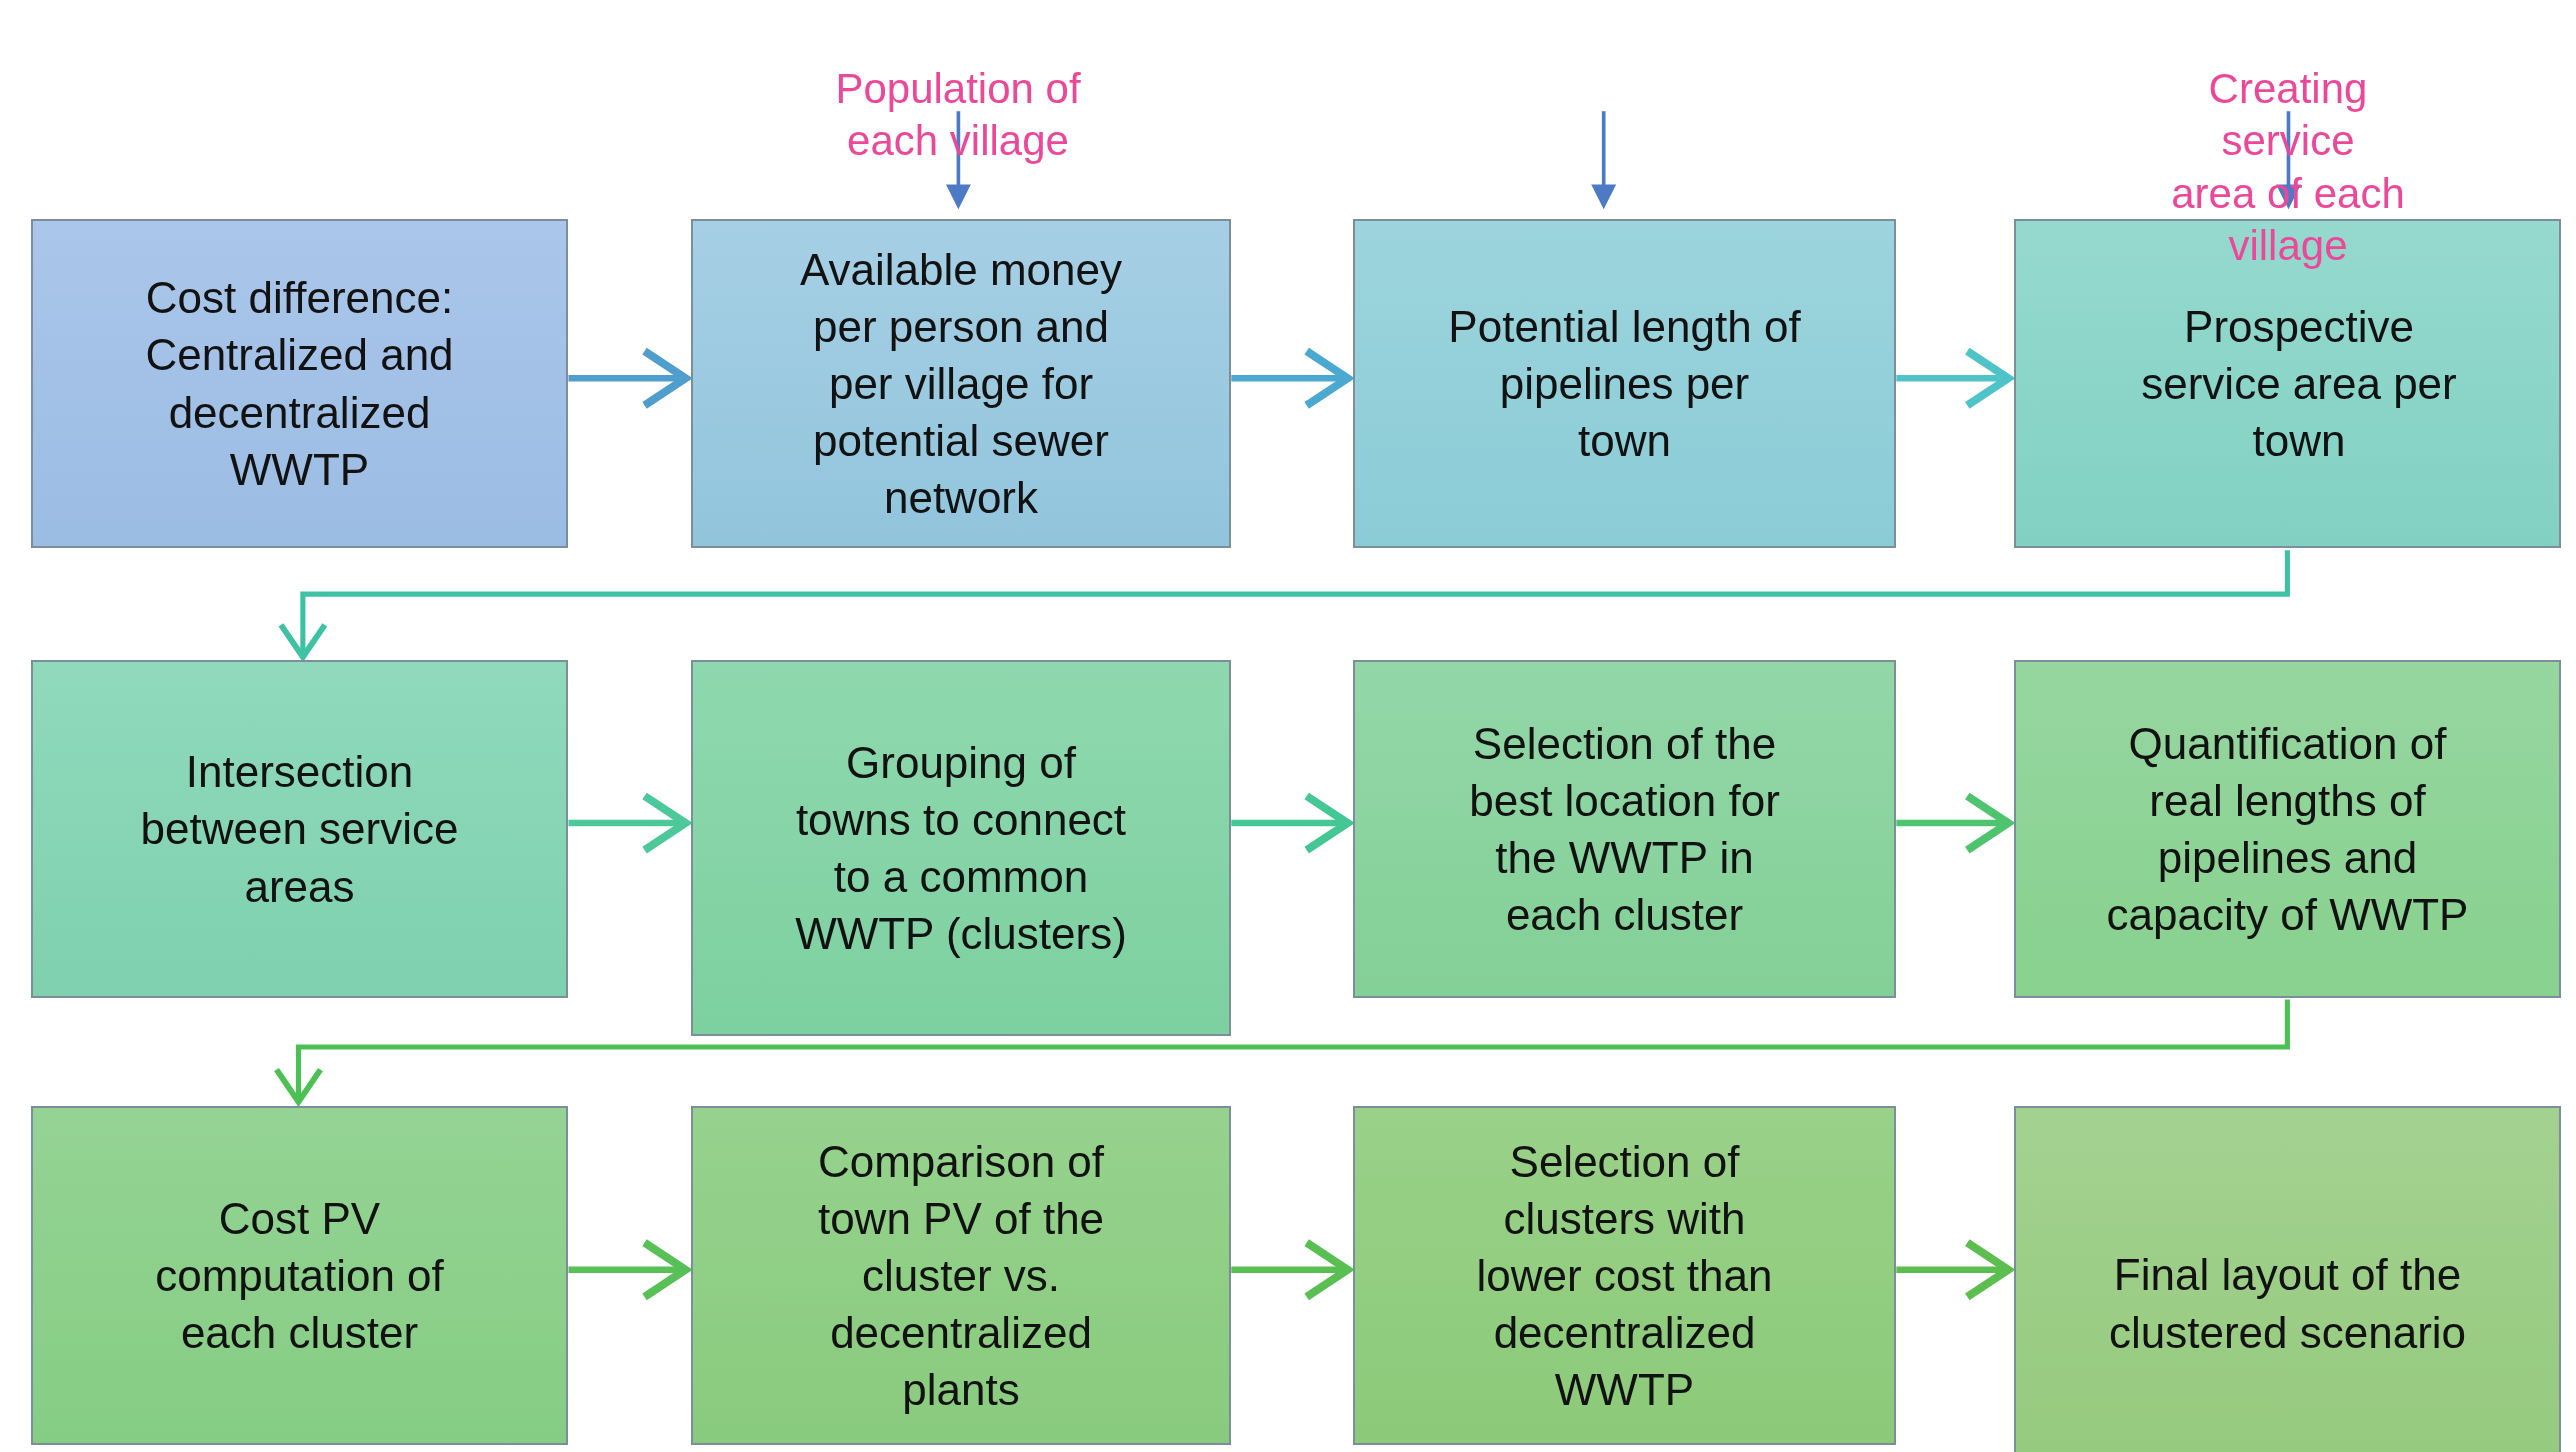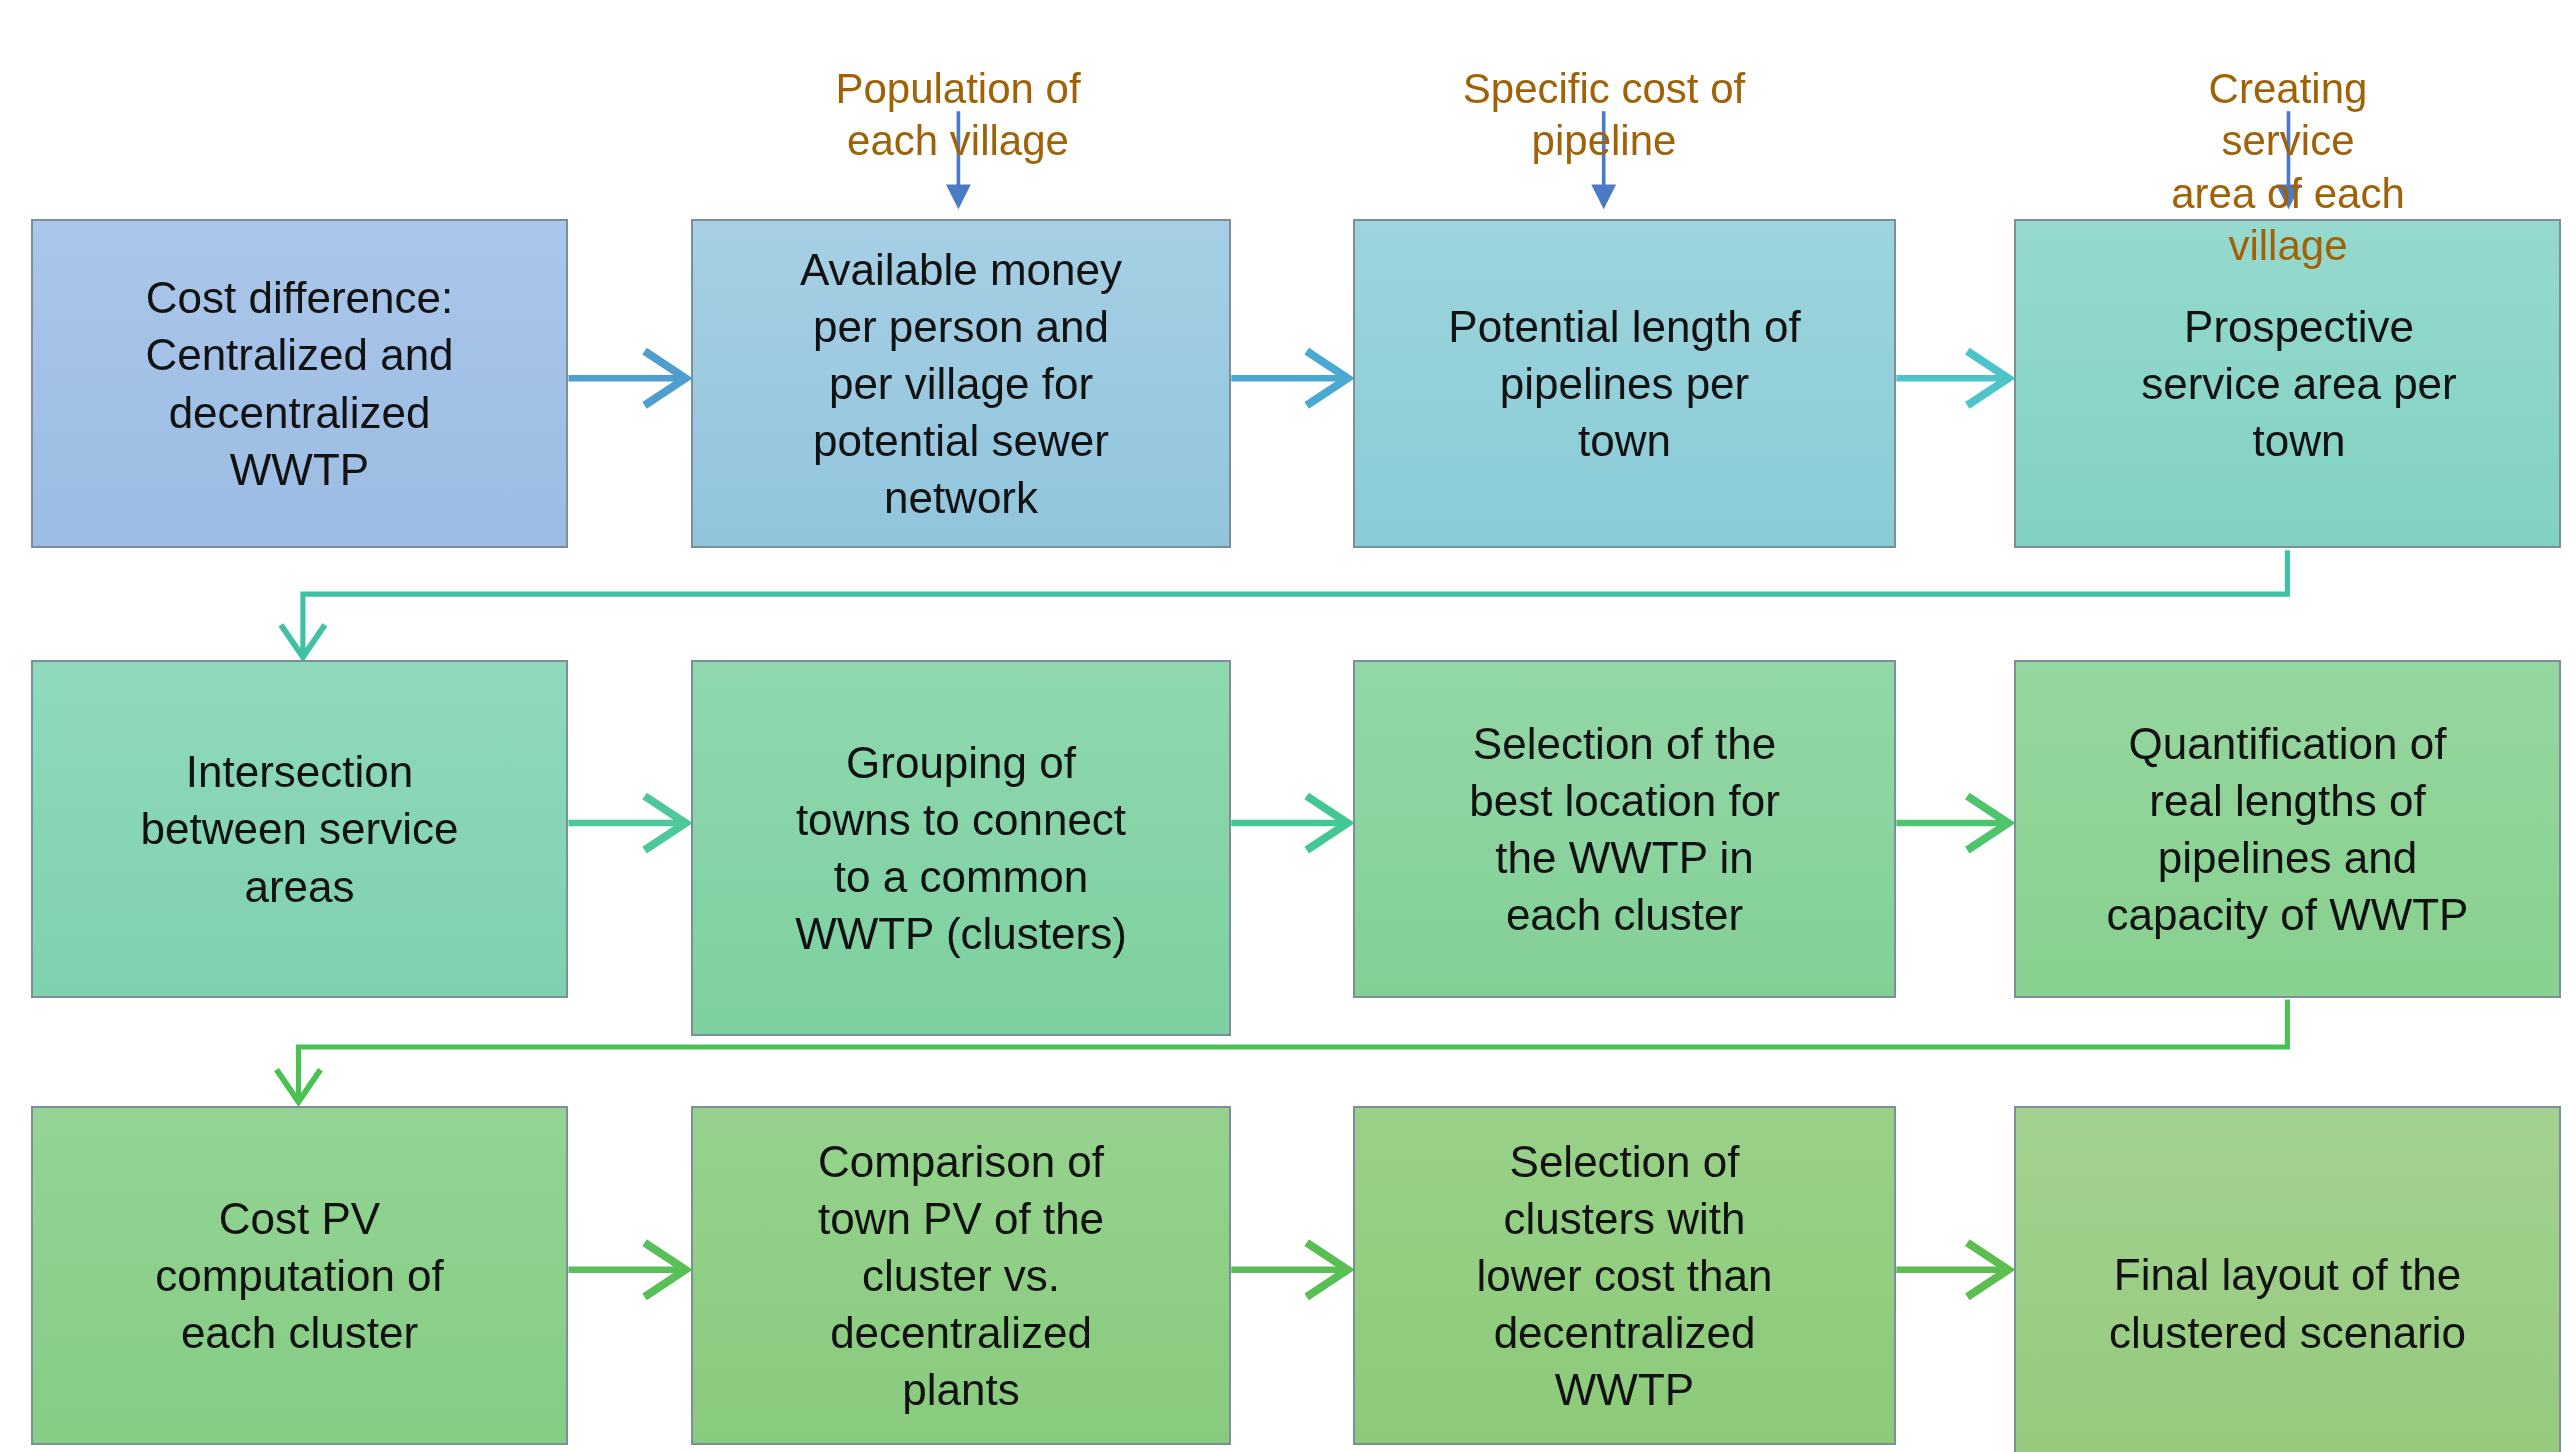--- a/index.html
+++ b/index.html
@@ -33,21 +33,21 @@
     text-align: center;
     color: #121212;
     font-size: 44px;
     line-height: 1.3;
     white-space: pre-line;
   }
   .annotation {
     position: absolute;
     transform: translateX(-50%);
     text-align: center;
-    color: #a16207;
+    color: #ec4899;
     font-size: 42px;
     line-height: 1.25;
     white-space: pre-line;
   }
 </style>
 </head>
 <body>
 
 <div class="canvas">
   <svg id="connector-layer" viewBox="0 0 3521 1986" xmlns="http://www.w3.org/2000/svg">
@@ -126,22 +126,18 @@
 decentralized
 WWTP</span></div>
       <div class="flow-box" style="left: 2014px; top: 1106px; width: 547px; height: 395px; background: linear-gradient(rgb(163, 210, 144) 0%, rgb(148, 201, 124) 100%);"><span>Final layout of the
 clustered scenario</span></div>
     </div>
 
   <div class="annotation" style="left:958px; top:10.2px;">
     <span>Population of
 each village</span>
   </div>
-  <div class="annotation" style="left:1604px; top:10.2px;">
-    <span>Specific cost of
-pipeline</span>
-  </div>
   <div class="annotation" style="left:2288px; top:10.2px;">
     <span>Creating service
 area of each village</span>
   </div>
 </div>
 
 
 </body></html>

